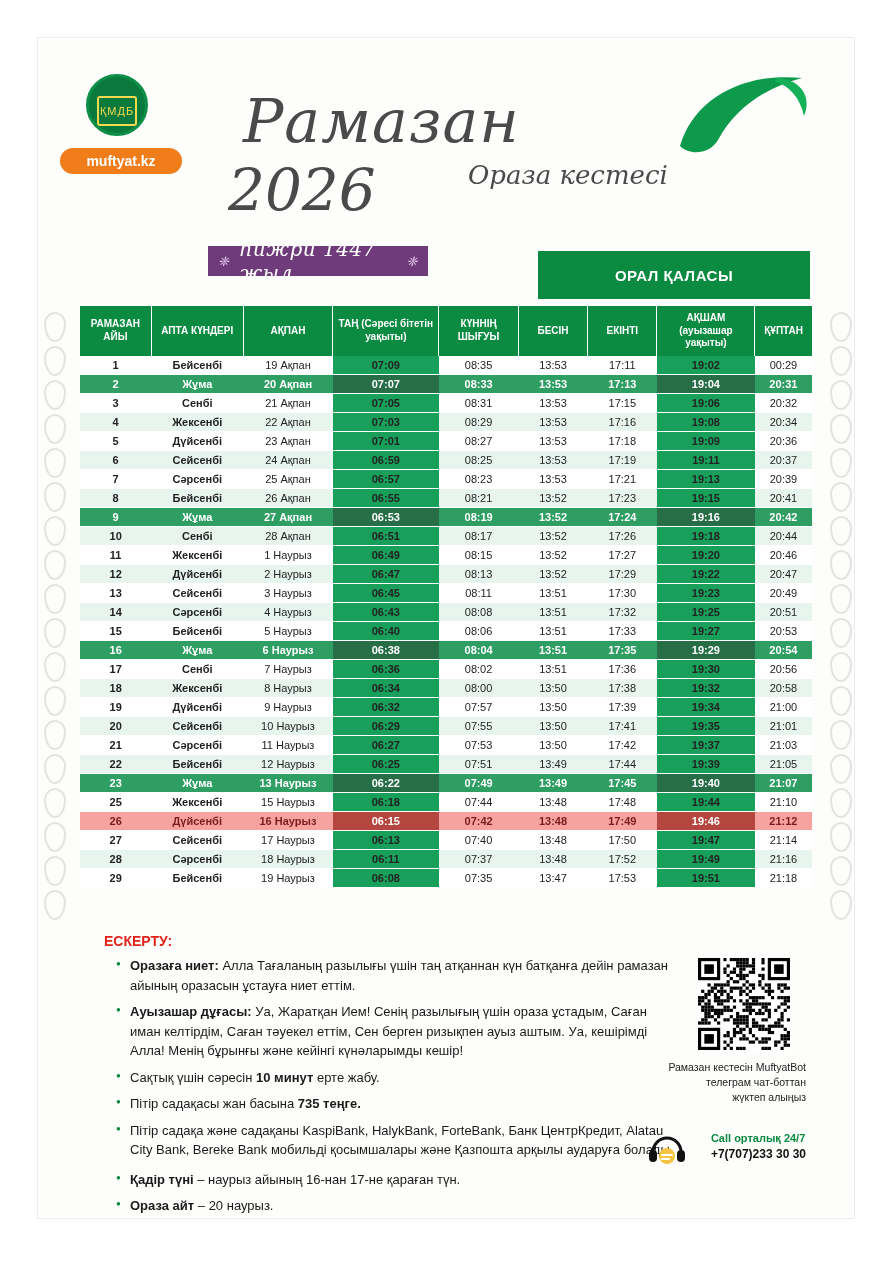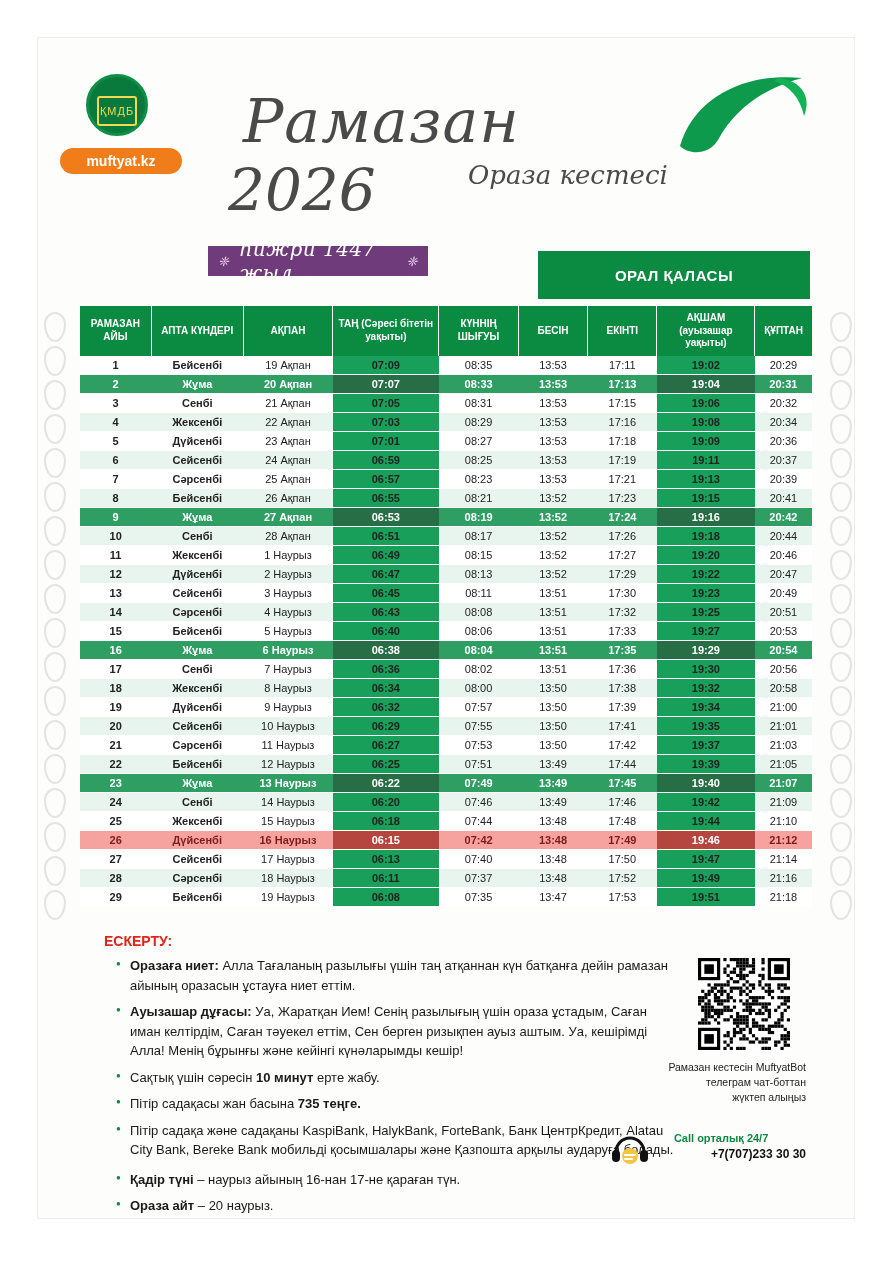--- a/index.html
+++ b/index.html
@@ -182,21 +182,21 @@
     line-height:1.45;
   }
   .call {
     position:absolute; right:48px; top:1090px;
     width:220px;
     display:flex; align-items:center; justify-content:flex-end;
     gap:24px;
   }
   .call-text { text-align:left; font-size:11px; line-height:1.35; }
   .call-text .c1 { color:#0b8a41; font-weight:bold; }
-  .call-text .c2 { color:#111; font-weight:bold; font-size:12px;margin-left:37px; }
+  .call-text .c2 { color:#111; font-weight:bold; font-size:12px; }
 </style>
 </head>
 <body>
 
 <div class="page">
 
   <div class="ornament left" id="orn-left">
       <div class="orn-cell"></div>
       <div class="orn-cell"></div>
       <div class="orn-cell"></div>
@@ -271,21 +271,21 @@
     <tbody id="sched-body">
         <tr class="row-a">
           <td class="dayn">1</td>
           <td class="dayn">Бейсенбі</td>
           <td>19 Ақпан</td>
           <td class="hl">07:09</td>
           <td>08:35</td>
           <td>13:53</td>
           <td>17:11</td>
           <td class="hl">19:02</td>
-          <td>20:29</td>
+          <td>00:29</td>
         </tr>
         <tr class="friday">
           <td class="dayn">2</td>
           <td class="dayn">Жұма</td>
           <td>20 Ақпан</td>
           <td class="hl">07:07</td>
           <td>08:33</td>
           <td>13:53</td>
           <td>17:13</td>
           <td class="hl">19:04</td>
@@ -514,31 +514,20 @@
         <tr class="friday">
           <td class="dayn">23</td>
           <td class="dayn">Жұма</td>
           <td>13 Наурыз</td>
           <td class="hl">06:22</td>
           <td>07:49</td>
           <td>13:49</td>
           <td>17:45</td>
           <td class="hl">19:40</td>
           <td>21:07</td>
-        </tr>
-        <tr class="row-b">
-          <td class="dayn">24</td>
-          <td class="dayn">Сенбі</td>
-          <td>14 Наурыз</td>
-          <td class="hl">06:20</td>
-          <td>07:46</td>
-          <td>13:49</td>
-          <td>17:46</td>
-          <td class="hl">19:42</td>
-          <td>21:09</td>
         </tr>
         <tr class="row-a">
           <td class="dayn">25</td>
           <td class="dayn">Жексенбі</td>
           <td>15 Наурыз</td>
           <td class="hl">06:18</td>
           <td>07:44</td>
           <td>13:48</td>
           <td>17:48</td>
           <td class="hl">19:44</td>

